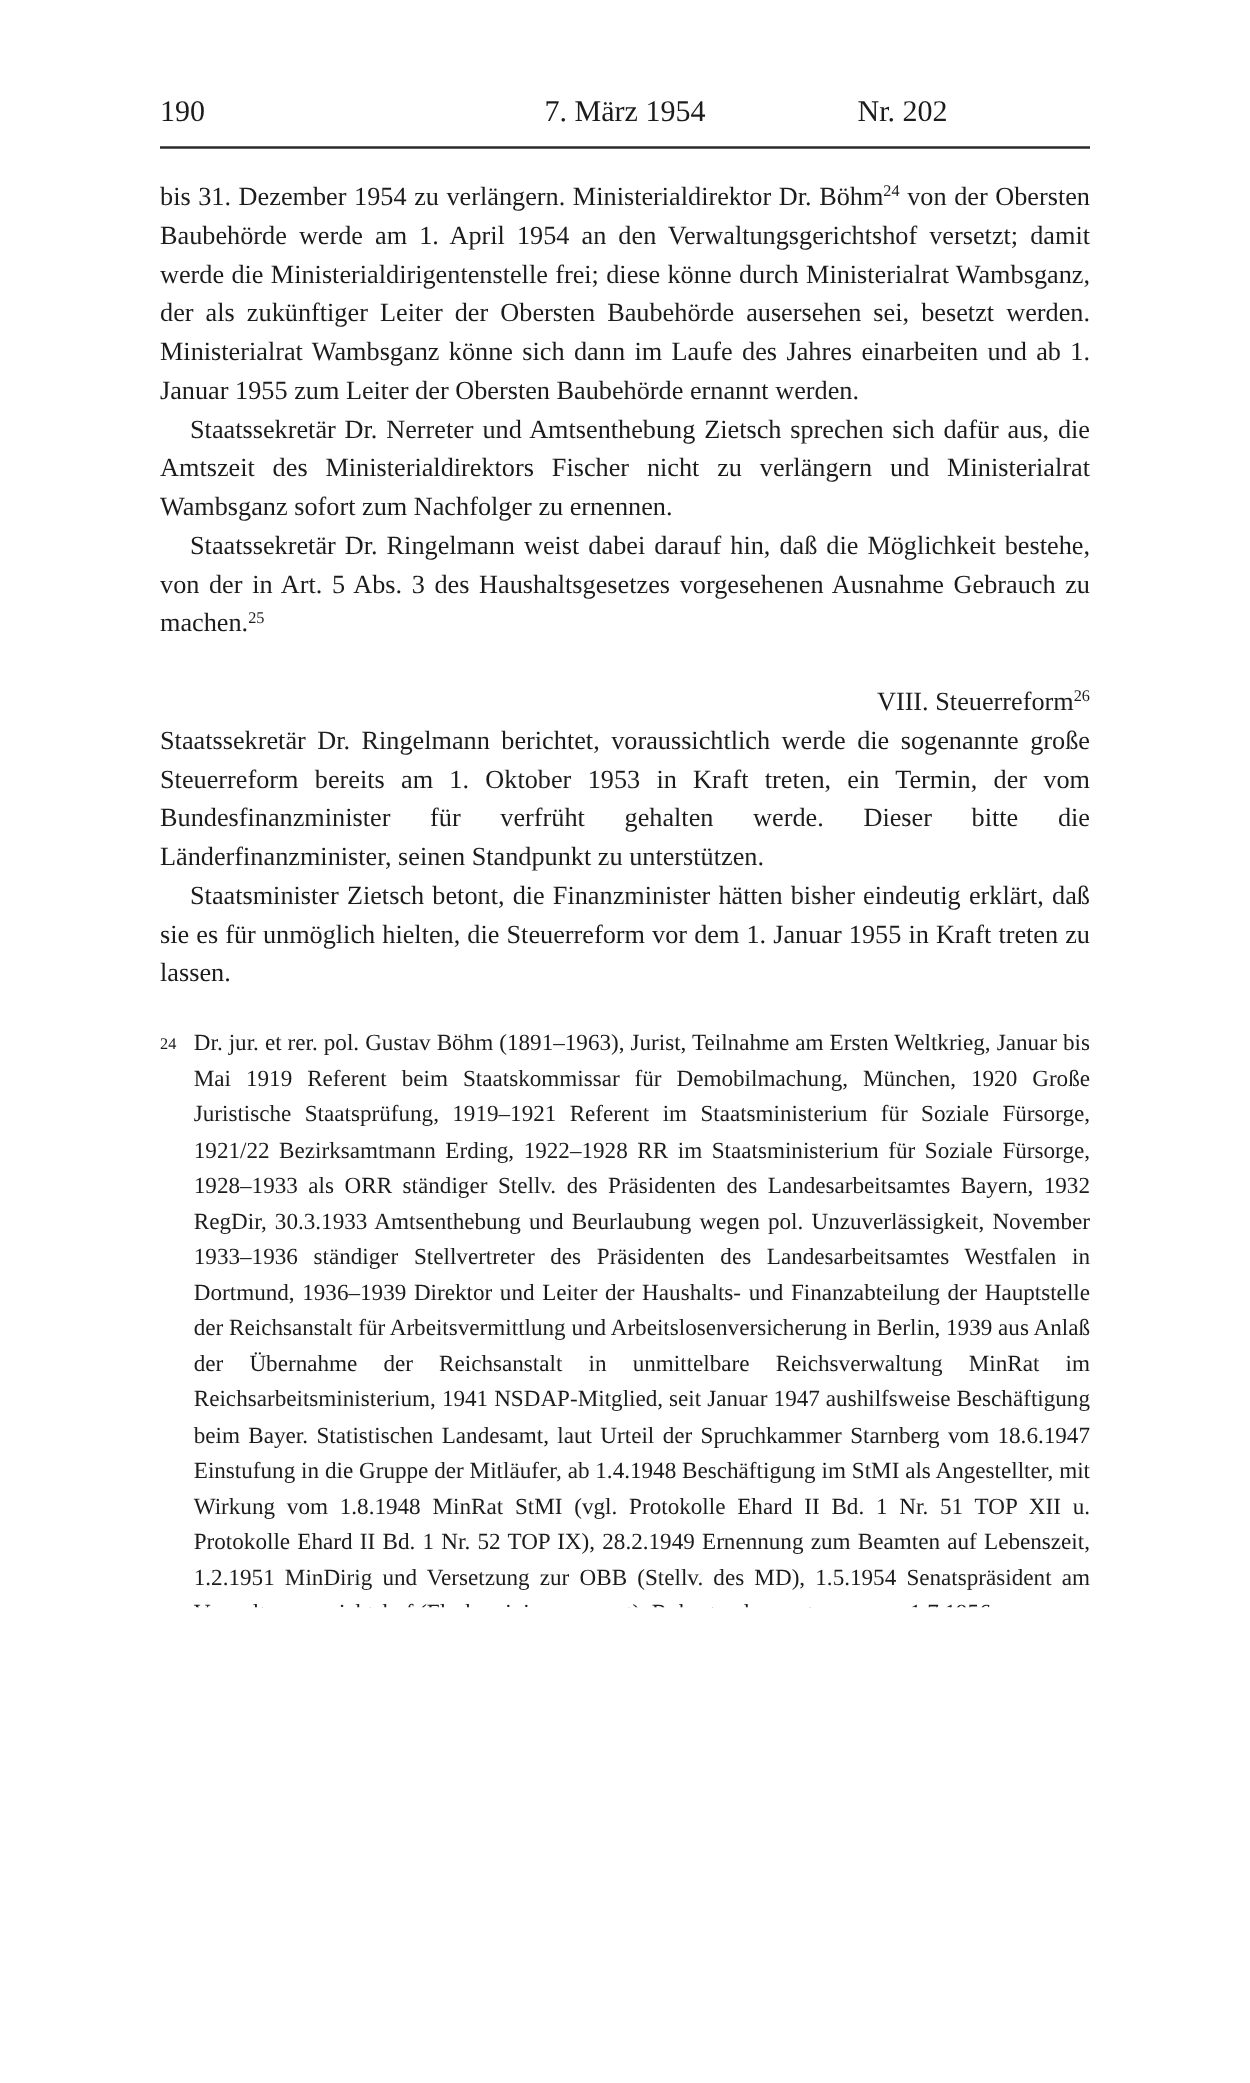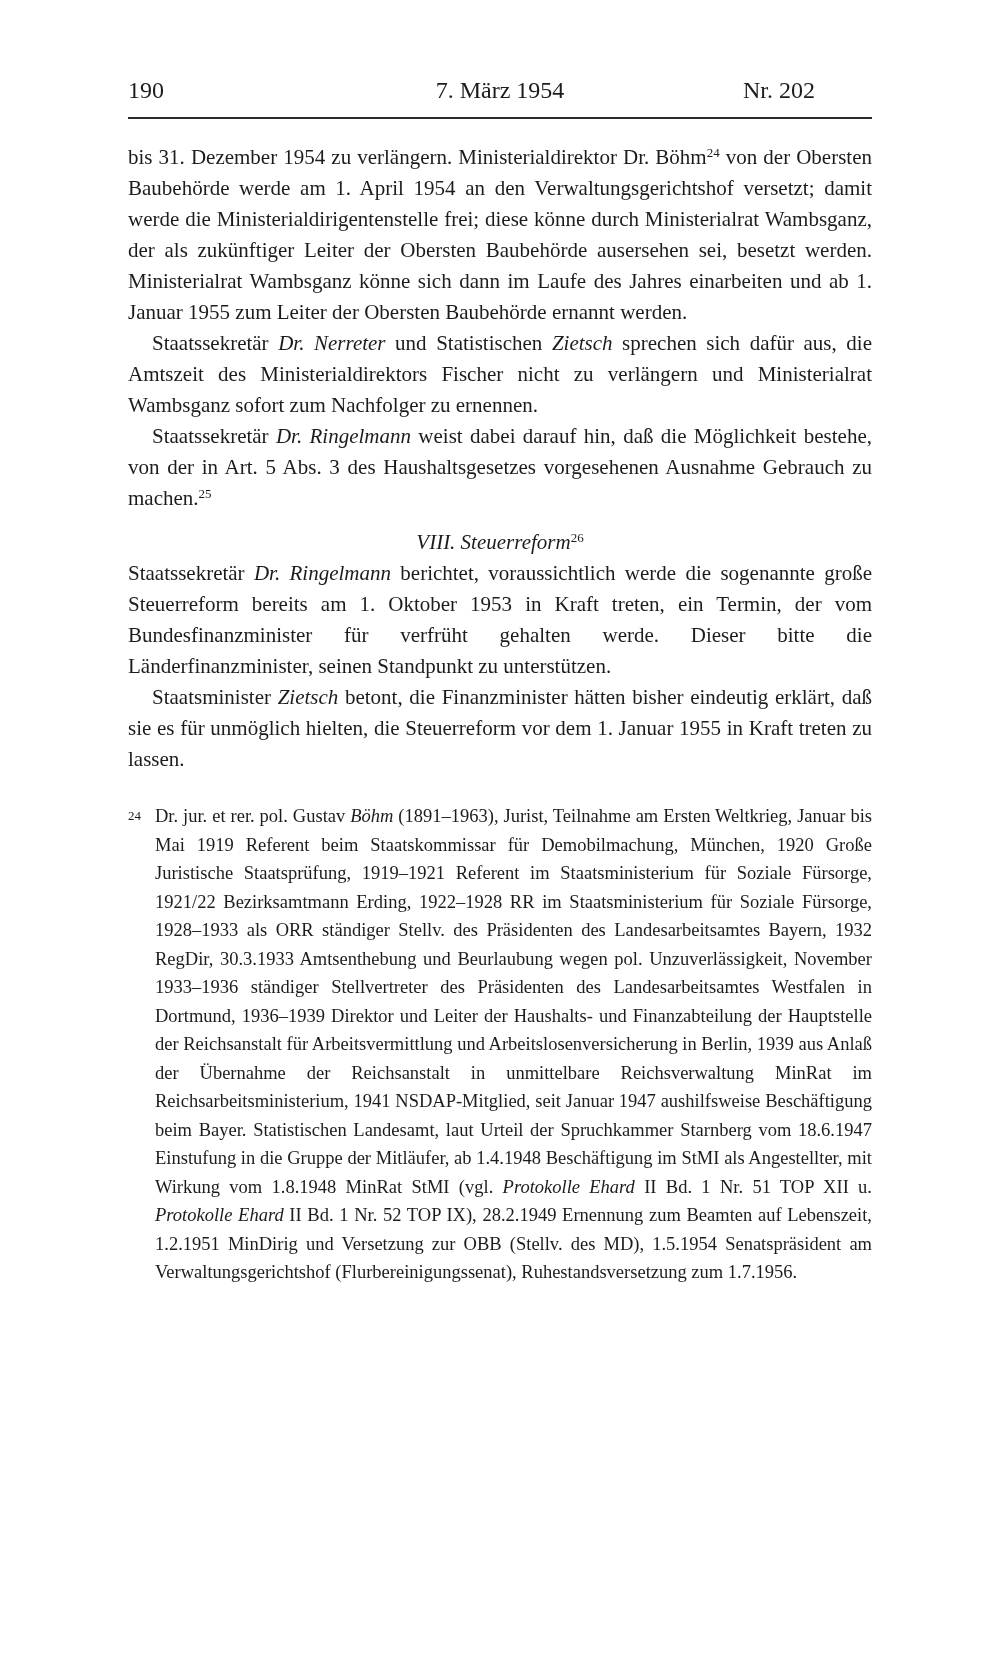--- a/index.html
+++ b/index.html
@@ -18,37 +18,37 @@
     display: flex;
     justify-content: space-between;
     align-items: baseline;
     font-size: 24px;
     line-height: 28px;
     border-bottom: 2px solid #2b2b2b;
     padding-bottom: 13px;
   }
   .page-header .h-left  { flex: 1; text-align: left; }
   .page-header .h-center{ flex: 2; text-align: center; }
-  .page-header .h-right { flex: 1; text-align: center; }
+  .page-header .h-right { flex: 1; text-align: left; }
 
   .body-text {
     margin-top: 23px;
     font-size: 21px;
     line-height: 31px;
     text-align: justify;
     hyphens: auto;
     -webkit-hyphens: auto;
   }
   .body-text p { margin: 0; }
   .body-text p.indent { text-indent: 24px; }
   .body-text p.heading {
-    margin-top: 13px;
-    text-align: center;
+    margin-top: 32px;
+    text-align: right;
   }
-  .italic { font-style: italic; }
+  .italic { }
   .sup {
     font-size: 0.62em;
     position: relative;
     top: -0.52em;
     line-height: 0;
     font-style: normal;
   }
 
   .footnotes {
     margin-top: 27px;
@@ -74,21 +74,21 @@
 
 <div class="page">
   <header class="page-header">
     <span class="h-left">190</span>
     <span class="h-center">7. März 1954</span>
     <span class="h-right">Nr. 202</span>
   </header>
 
   <main class="body-text" id="paragraphs">
       <p class=""><span>bis 31. Dezember 1954 zu verlängern. Ministerialdirektor Dr. Böhm</span><span class="sup">24</span><span> von der Obersten Baubehörde werde am 1. April 1954 an den Verwaltungsgerichtshof versetzt; damit werde die Ministerialdirigentenstelle frei; diese könne durch Ministerialrat Wambsganz, der als zukünftiger Leiter der Obersten Baubehörde ausersehen sei, besetzt werden. Ministerialrat Wambsganz könne sich dann im Laufe des Jahres einarbeiten und ab 1. Januar 1955 zum Leiter der Obersten Baubehörde ernannt werden.</span></p>
-      <p class=" indent"><span>Staatssekretär </span><span class="italic">Dr. Nerreter</span><span> und Statistischen </span><span class="italic">Zietsch</span><span> sprechen sich dafür aus, die Amtszeit des Ministerialdirektors Fischer nicht zu verlängern und Ministerialrat Wambsganz sofort zum Nachfolger zu ernennen.</span></p>
+      <p class=" indent"><span>Staatssekretär </span><span class="italic">Dr. Nerreter</span><span> und Amtsenthebung </span><span class="italic">Zietsch</span><span> sprechen sich dafür aus, die Amtszeit des Ministerialdirektors Fischer nicht zu verlängern und Ministerialrat Wambsganz sofort zum Nachfolger zu ernennen.</span></p>
       <p class=" indent"><span>Staatssekretär </span><span class="italic">Dr. Ringelmann</span><span> weist dabei darauf hin, daß die Möglichkeit bestehe, von der in Art. 5 Abs. 3 des Haushaltsgesetzes vorgesehenen Ausnahme Gebrauch zu machen.</span><span class="sup">25</span></p>
       <p class="heading"><span class="italic">VIII. Steuerreform</span><span class="sup">26</span></p>
       <p class=""><span>Staatssekretär </span><span class="italic">Dr. Ringelmann</span><span> berichtet, voraussichtlich werde die sogenannte große Steuerreform bereits am 1. Oktober 1953 in Kraft treten, ein Termin, der vom Bundesfinanzminister für verfrüht gehalten werde. Dieser bitte die Länderfinanzminister, seinen Standpunkt zu unterstützen.</span></p>
       <p class=" indent"><span>Staatsminister </span><span class="italic">Zietsch</span><span> betont, die Finanzminister hätten bisher eindeutig erklärt, daß sie es für unmöglich hielten, die Steuerreform vor dem 1. Januar 1955 in Kraft treten zu lassen.</span></p>
     </main>
 
   <section class="footnotes" id="footnotes">
       <div class="footnote"><span class="fn-num">24</span><span class="fn-text"><span>Dr. jur. et rer. pol. Gustav </span><span class="italic">Böhm</span><span> (1891–1963), Jurist, Teilnahme am Ersten Weltkrieg, Januar bis Mai 1919 Referent beim Staatskommissar für Demobilmachung, München, 1920 Große Juristische Staatsprüfung, 1919–1921 Referent im Staatsministerium für Soziale Fürsorge, 1921/22 Bezirksamtmann Erding, 1922–1928 RR im Staatsministerium für Soziale Fürsorge, 1928–1933 als ORR ständiger Stellv. des Präsidenten des Landesarbeitsamtes Bayern, 1932 RegDir, 30.3.1933 Amtsenthebung und Beurlaubung wegen pol. Unzuverlässigkeit, November 1933–1936 ständiger Stellvertreter des Präsidenten des Landesarbeitsamtes Westfalen in Dortmund, 1936–1939 Direktor und Leiter der Haushalts- und Finanzabteilung der Hauptstelle der Reichsanstalt für Arbeitsvermittlung und Arbeitslosenversicherung in Berlin, 1939 aus Anlaß der Übernahme der Reichsanstalt in unmittelbare Reichsverwaltung MinRat im Reichsarbeitsministerium, 1941 NSDAP-Mitglied, seit Januar 1947 aushilfsweise Beschäftigung beim Bayer. Statistischen Landesamt, laut Urteil der Spruchkammer Starnberg vom 18.6.1947 Einstufung in die Gruppe der Mitläufer, ab 1.4.1948 Beschäftigung im StMI als Angestellter, mit Wirkung vom 1.8.1948 MinRat StMI (vgl. </span><span class="italic">Protokolle Ehard</span><span> II Bd. 1 Nr. 51 TOP XII u. </span><span class="italic">Protokolle Ehard</span><span> II Bd. 1 Nr. 52 TOP IX), 28.2.1949 Ernennung zum Beamten auf Lebenszeit, 1.2.1951 MinDirig und Versetzung zur OBB (Stellv. des MD), 1.5.1954 Senatspräsident am Verwaltungsgerichtshof (Flurbereinigungssenat), Ruhestandsversetzung zum 1.7.1956.</span></span></div>
       <div class="footnote"><span class="fn-num">25</span><span class="fn-text"><span>Zum Fortgang s. Nr. 377 TOP IV.</span></span></div>
       <div class="footnote"><span class="fn-num">26</span><span class="fn-text"><span>Vgl. thematisch Nr. 198 TOP I/2.</span></span></div>

